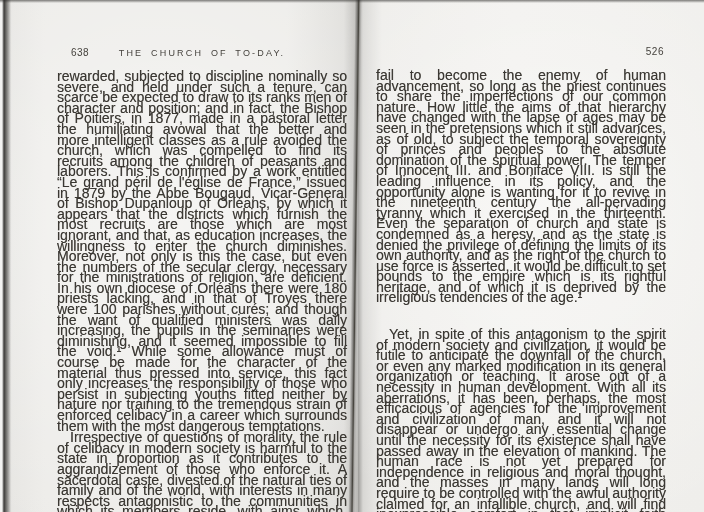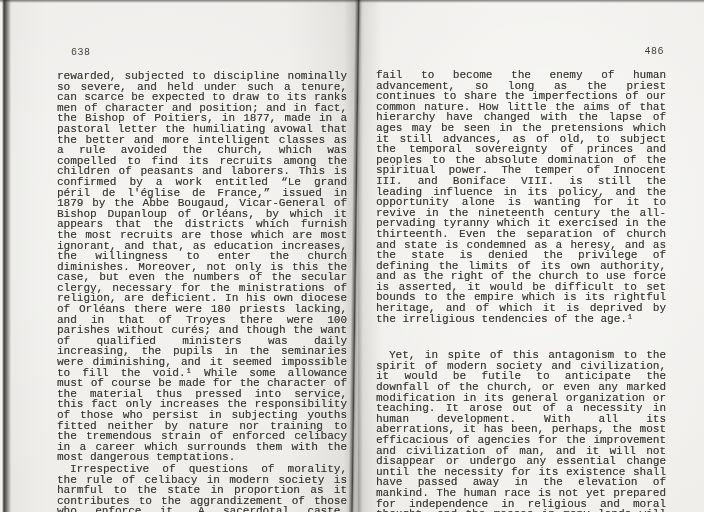--- a/index.html
+++ b/index.html
@@ -2,21 +2,21 @@
 <html><head>
 <meta charset="utf-8">
 <style>
   html, body { margin: 0; padding: 0; background: #9a9a98; }
   .scan {
     position: relative;
     width: 704px;
     height: 512px;
     overflow: hidden;
     background: #dcdbd9;
-    font-family: Liberation Mono, monospace;
+    font-family: Liberation Sans, sans-serif;
   }
   .page { position: absolute; top: 0; height: 512px; }
   .page-left {
     left: 0; width: 358px;
     background:
       radial-gradient(ellipse 120% 90% at 45% 42%, rgba(255,255,255,0.45), rgba(255,255,255,0) 75%),
       linear-gradient(90deg, #c6c5c3 0px, #e7e6e3 12px, #edece9 45px, #edece9 80%, #e0dfdc 96%, #b9b8b5 100%);
   }
   .page-right {
     left: 358px; width: 346px;
@@ -46,21 +46,21 @@
   .header { position: relative; height: 13px; margin-bottom: 10px; }
   .running-head {
     text-align: center; font-size: 9px; letter-spacing: 2.2px; word-spacing: 3px;
     color: #45423d; white-space: nowrap;
   }
   .folio { position: absolute; top: -1px; font-size: 10px; color: #45423d; letter-spacing: 0.5px; }
   .folio-left  { left: 14px; }
   .folio-right { right: 2px; }
 
   .para {
-    margin: 0; font-size: 11px; line-height: 10.6px;
+    margin: 0; font-size: 14px; line-height: 10.6px;
     text-align: justify; color: #3a3732;
     text-shadow: 0.2px 0.2px 0.35px rgba(58,55,50,0.5);
   }
   .para.indent { text-indent: 13px; margin-top: 26px; }
   .para.gap { margin-top: 1px; }
 
   .fn-rule { border-top: 1px solid #5b5853; margin: 9px auto 3px auto; }
   .fn-rule-narrow { width: 70px; }
   .fn-rule-wide { width: 104px; }
   .footnote {
@@ -70,31 +70,32 @@
 </style>
 </head>
 <body>
 
 <div class="scan">
 
   <div class="page page-left">
     <div class="page-inner">
       <div class="header">
         <span class="folio folio-left">638</span>
+        <div class="running-head">THE CHURCH OF TO-DAY.</div>
       </div>
       <p class="para">rewarded, subjected to discipline nominally so severe, and held under such a tenure, can scarce be expected to draw to its ranks men of character and position; and in fact, the Bishop of Poitiers, in 1877, made in a pastoral letter the humiliating avowal that the better and more intelligent classes as a rule avoided the church, which was compelled to find its recruits among the children of peasants and laborers. This is confirmed by a work entitled “Le grand péril de l'église de France,” issued in 1879 by the Abbe Bougaud, Vicar-General of Bishop Dupanloup of Orléans, by which it appears that the districts which furnish the most recruits are those which are most ignorant, and that, as education increases, the willingness to enter the church diminishes. Moreover, not only is this the case, but even the numbers of the secular clergy, necessary for the ministrations of religion, are deficient. In his own diocese of Orléans there were 180 priests lacking, and in that of Troyes there were 100 parishes without curés; and though the want of qualified ministers was daily increasing, the pupils in the seminaries were diminishing, and it seemed impossible to fill the void.¹ While some allowance must of course be made for the character of the material thus pressed into service, this fact only increases the responsibility of those who persist in subjecting youths fitted neither by nature nor training to the tremendous strain of enforced celibacy in a career which surrounds them with the most dangerous temptations.</p>
       <p class="para indent gap">Irrespective of questions of morality, the rule of celibacy in modern society is harmful to the state in proportion as it contributes to the aggrandizement of those who enforce it. A sacerdotal caste, divested of the natural ties of family and of the world, with interests in many respects antagonistic to the communities in which its members reside, with aims which, from the nature of the case, must be for the temporal advancement of its class, is apt to prove a dangerous element in the body politic, and the true interests of religion, as well as of humanity, are almost as likely to receive injury as benefit at its hands, especially when it is armed with the measureless power of confession and absolution, and is held in strict subjection to a hierarchy. Such a caste would seem to be the inevitable consequence of compulsory celibacy in an ecclesiastical organization such as that of the Catholic church, and the hierarchy based upon it can scarce</p>
       <div class="fn-rule fn-rule-narrow"></div>
     </div>
   </div>
 
   <div class="page page-right">
     <div class="page-inner">
       <div class="header">
-        <span class="folio folio-right">486</span>
+        <span class="folio folio-right">526</span>
       </div>
       <p class="para">fail to become the enemy of human advancement, so long as the priest continues to share the imperfections of our common nature. How little the aims of that hierarchy have changed with the lapse of ages may be seen in the pretensions which it still advances, as of old, to subject the temporal sovereignty of princes and peoples to the absolute domination of the spiritual power. The temper of Innocent III. and Boniface VIII. is still the leading influence in its policy, and the opportunity alone is wanting for it to revive in the nineteenth century the all-pervading tyranny which it exercised in the thirteenth. Even the separation of church and state is condemned as a heresy, and as the state is denied the privilege of defining the limits of its own authority, and as the right of the church to use force is asserted, it would be difficult to set bounds to the empire which is its rightful heritage, and of which it is deprived by the irreligious tendencies of the age.¹</p>
       <p class="para indent">Yet, in spite of this antagonism to the spirit of modern society and civilization, it would be futile to anticipate the downfall of the church, or even any marked modification in its general organization or teaching. It arose out of a necessity in human development. With all its aberrations, it has been, perhaps, the most efficacious of agencies for the improvement and civilization of man, and it will not disappear or undergo any essential change until the necessity for its existence shall have passed away in the elevation of mankind. The human race is not yet prepared for independence in religious and moral thought, and the masses in many lands will long require to be controlled with the awful authority claimed for an infallible church, and will find inexpressible comfort in that implicit faith which throws upon another the burden of sin and the responsibility of salvation. The church thus is doing its work, and has its work to do. We may, indeed, look forward hopefully to the time when the diffusion of education and the growth of intelligence will enable man to throw off the trammels which still are requisite to his well-being and well-doing, and will seek and obey his Creator without an intermediary, but that time is yet far off, and until it comes Latin Christianity has a mission from which it cannot be spared.</p>
       <div class="fn-rule fn-rule-wide"></div>
       <div class="footnote">¹ Syllab. Nov. 1864 No. xix., xlii., liv., lv.</div>
     </div>
   </div>
 
   <div class="gutter"></div>
   <div class="edge-left"></div>

